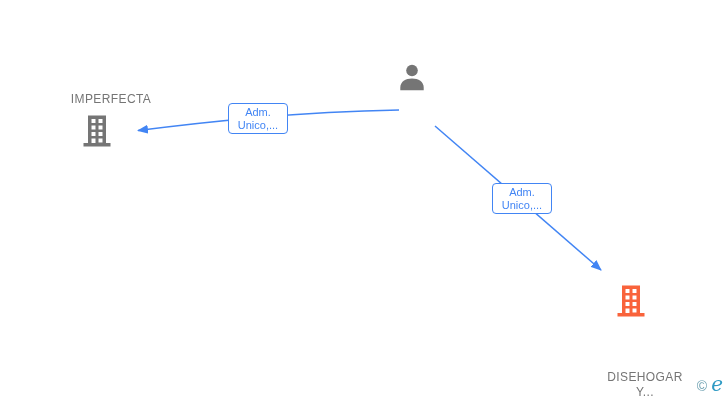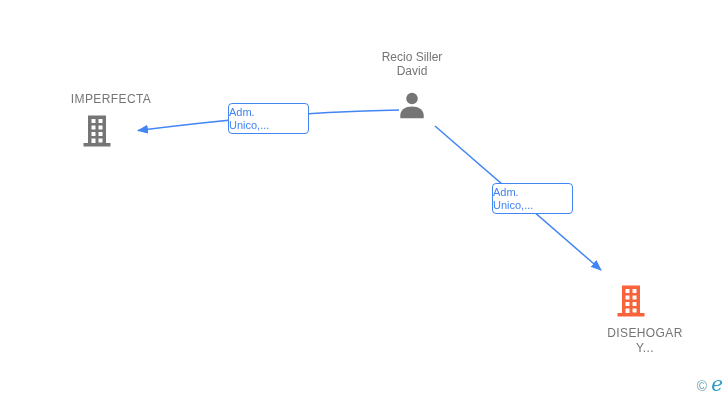--- a/index.html
+++ b/index.html
@@ -16,27 +16,27 @@
 
   .node { position:absolute; width:140px; display:flex; flex-direction:column; align-items:center; cursor:pointer; }
   .node-text { color:var(--text-gray,#757575); font-size:12px; line-height:14px; text-align:center; }
   .node-text.company { letter-spacing:.4px; line-height:15px;margin-left:28px; }
   .person-icon   { margin-top:13px; fill:var(--icon-gray,#757575); }
   .building-icon.gray   { margin-top:7px; fill:var(--icon-gray,#757575); }
   .building-icon.orange { fill:var(--company-highlight-orange,#F9633B); }
   .node-company-right .node-text { margin-top:8px; }
 
   .edge-label {
-    position:absolute; width:81px; height:31px; box-sizing:border-box;
+    position:absolute; width:60px; height:31px; box-sizing:border-box;
     background:#ffffff;
     border:1.5px solid var(--label-blue,#4285F4);
     border-radius:4px;
     color:var(--label-blue,#4285F4);
     font-size:11px; line-height:13px;
-    display:flex; flex-direction:column; align-items:flex-start; justify-content:center;
+    display:flex; flex-direction:column; align-items:center; justify-content:center;
     cursor:pointer;
   }
 
   .footer-logo {
     position:absolute; right:5px; bottom:4px;
     display:flex; align-items:baseline;
     cursor:pointer;
   }
   .copyright  { color:var(--logo-teal,#6B9FB0); font-size:14px; margin-right:4px; }
   .brand-e    { font-family:"DejaVu Serif", serif; font-style:italic; font-size:20px; color:var(--logo-script-blue,#2E9AC4); }
@@ -51,44 +51,40 @@
     <defs>
       <marker id="arrowhead" markerUnits="userSpaceOnUse" markerWidth="11" markerHeight="9" refX="10" refY="4.5" orient="auto">
         <path class="arrowhead" d="M0,0 L11,4.5 L0,9 Z"></path>
       </marker>
     </defs>
     <path class="edge-line" d="M399,110 Q280,112 138,130.5" marker-end="url(#arrowhead)"></path>
     <path class="edge-line" d="M435,126 L601,270" marker-end="url(#arrowhead)"></path>
   </svg>
 
   <div class="node" style="left:342px; top:50px;">
-    <div class="node-text">
-      <div>Recio Siller</div>
-      <div>David</div>
-    </div>
     <svg class="person-icon" width="30" height="30" viewBox="0 0 32 32" xmlns="http://www.w3.org/2000/svg">
       <circle cx="16" cy="8" r="6.2"></circle>
       <path d="M3.5 29 v-2.5 c0 -7 5.6 -10 12.5 -10 s12.5 3 12.5 10 V29 z"></path>
     </svg>
   </div>
 
   <div class="node" style="left:27px; top:92px;">
     <div class="node-text company">
       <div>IMPERFECTA</div>
     </div>
     <svg class="building-icon gray" width="32" height="34" viewBox="0 0 32 34" xmlns="http://www.w3.org/2000/svg">
       <path fill-rule="evenodd" d="M7 1.5 H25 V29 H29.5 V32.5 H2.5 V29 H7 Z
         M10.5 5 h4 v4 h-4 Z M17.5 5 h4 v4 h-4 Z
         M10.5 11.5 h4 v4 h-4 Z M17.5 11.5 h4 v4 h-4 Z
         M10.5 18 h4 v4 h-4 Z M17.5 18 h4 v4 h-4 Z
         M10.5 24.5 h4 v4.5 h-4 Z M17.5 24.5 h4 v4 h-4 Z"></path>
     </svg>
   </div>
 
-  <div class="node node-company-right" style="left:561px; top:284px;">
+  <div class="node node-company-right" style="left:561px; top:284px;gap:44px;">
     <svg class="building-icon orange" width="32" height="34" viewBox="0 0 32 34" xmlns="http://www.w3.org/2000/svg">
       <path fill-rule="evenodd" d="M7 1.5 H25 V29 H29.5 V32.5 H2.5 V29 H7 Z
         M10.5 5 h4 v4 h-4 Z M17.5 5 h4 v4 h-4 Z
         M10.5 11.5 h4 v4 h-4 Z M17.5 11.5 h4 v4 h-4 Z
         M10.5 18 h4 v4 h-4 Z M17.5 18 h4 v4 h-4 Z
         M10.5 24.5 h4 v4.5 h-4 Z M17.5 24.5 h4 v4 h-4 Z"></path>
     </svg>
     <div class="node-text company">
       <div>DISEHOGAR</div>
       <div>Y...</div>

